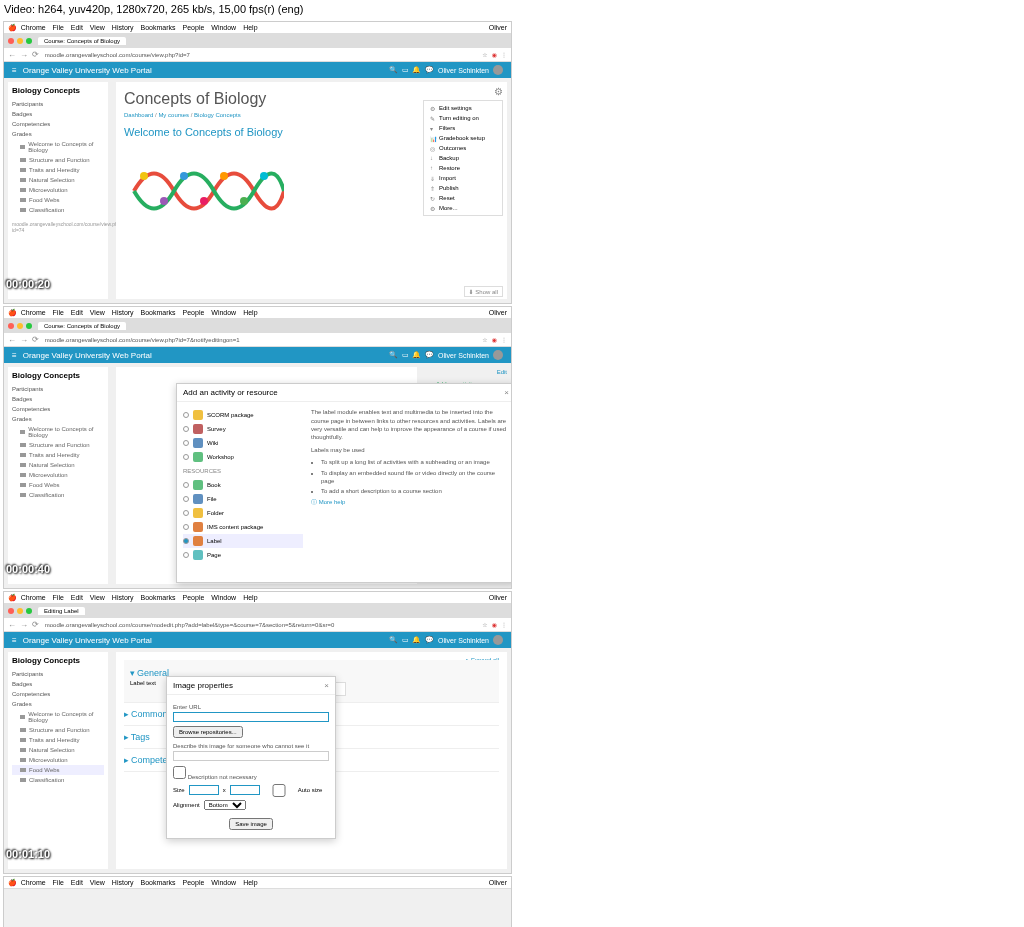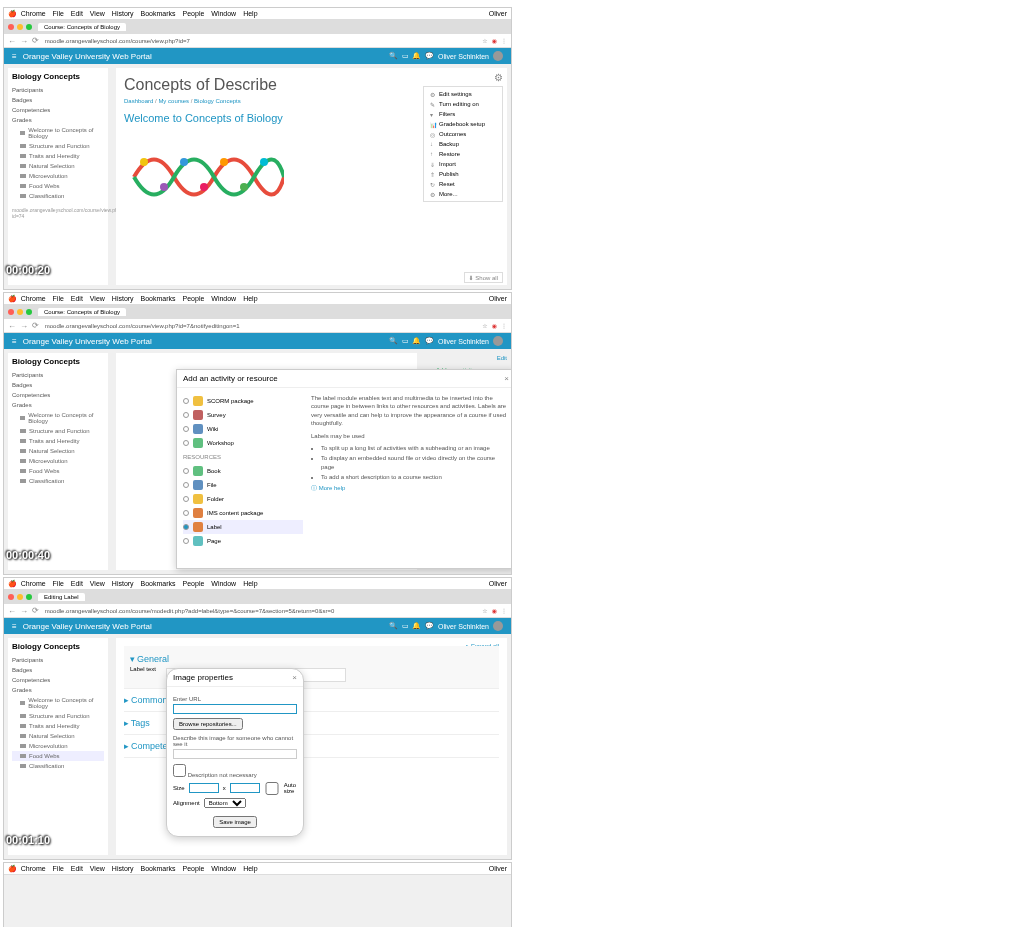--- a/index.html
+++ b/index.html
@@ -51,21 +51,21 @@
 .activity-body { display: flex; gap: 8px; }
 .activity-list { width: 120px; }
 .activity-list .aitem { display: flex; align-items: center; gap: 4px; padding: 2px 0; }
 .radio { width: 6px; height: 6px; border: 1px solid #999; border-radius: 50%; }
 .aicon { width: 10px; height: 10px; display: inline-block; border-radius: 2px; }
 .activity-desc { flex: 1; font-size: 6px; color: #555; line-height: 1.4; }
 .activity-desc p { margin-bottom: 4px; }
 .activity-desc ul { margin-left: 10px; }
 .activity-desc ul li { margin-bottom: 2px; }
 .morehelp { color: #2196c4; }
-.img-props-modal { top: 30px; left: 50px; width: 138px; border-radius: 12px; }
+.img-props-modal { top: 24px; left: 50px; width: 170px; }
 .img-props-modal input[type=text] { width: 100%; border: 1px solid #2196c4; padding: 1px; margin: 2px 0; font-size: 6px; }
 .img-props-modal button { font-size: 6px; padding: 1px 4px; margin: 2px 0; }
 .img-props-modal label { display: block; margin-top: 3px; font-size: 6px; color: #555; }
 .img-props-modal .row { display: flex; gap: 4px; align-items: center; margin-top: 3px; }
 .img-props-modal .row input { width: 30px; }
 .img-props-modal select { font-size: 6px; }
 .editing-form .section { border-bottom: 1px solid #eee; padding: 4px 0; }
 .editing-form .section-head { color: #2196c4; font-size: 9px; padding: 2px 0; }
 .editing-form .general { background: #f8f8f8; padding: 6px; position: relative; }
 .editing-form .label-row { display: flex; gap: 10px; font-size: 6px; }
@@ -73,20 +73,21 @@
 .expand-all { position: absolute; top: 4px; right: 8px; font-size: 6px; color: #2196c4; }
 .rightcol { width: 90px; padding: 4px 4px 4px 0; font-size: 6px; }
 .rightcol .edit-link { color: #2196c4; text-align: right; padding: 2px 0; }
 .rightcol .add-activity { color: #27ae60; font-size: 6px; padding: 4px 0; text-align: right; }
 .plus { color: #888; margin-right: 2px; }
 </style>
 </head>
 <body>
 
 <div class="meta-info">
+  <div><span>Video:</span> <span>h264, yuv420p, 1280x720, 265 kb/s, 15,00 fps(r) (eng)</span></div>
 </div>
 
 <div class="grid">
 
   <div class="thumb">
     <div class="mac-menu">
       <span class="apple">🍎</span>
       <span class="menus">
         <span>Chrome</span>
         <span>File</span>
@@ -164,21 +165,21 @@
             <span class="folder-ico"></span>
             <span>Food Webs</span>
           </div>
         <div class="sub">
             <span class="folder-ico"></span>
             <span>Classification</span>
           </div>
         <div style="font-size:5px;color:#999;margin-top:6px;">moodle.orangevalleyschool.com/course/view.php?id=74</div>
       </div>
       <div class="main">
-        <h1>Concepts of Describe</h1>
+        <h1>Concepts of Biology</h1>
         <div class="breadcrumb">
           <a>Dashboard</a> / <a>My courses</a> / <a>Biology Concepts</a>
         </div>
         <div class="welcome">Welcome to Concepts of Biology</div>
         <div class="dna-box">
           <svg width="160" height="90" viewBox="0 0 160 90">
             <path d="M10,45 Q30,10 50,45 Q70,80 90,45 Q110,10 130,45 Q150,80 160,45" stroke="#e74c3c" stroke-width="4" fill="none"></path>
             <path d="M10,45 Q30,80 50,45 Q70,10 90,45 Q110,80 130,45 Q150,10 160,45" stroke="#27ae60" stroke-width="4" fill="none"></path>
             <circle cx="20" cy="30" r="4" fill="#f1c40f"></circle>
               <circle cx="40" cy="55" r="4" fill="#9b59b6"></circle>

